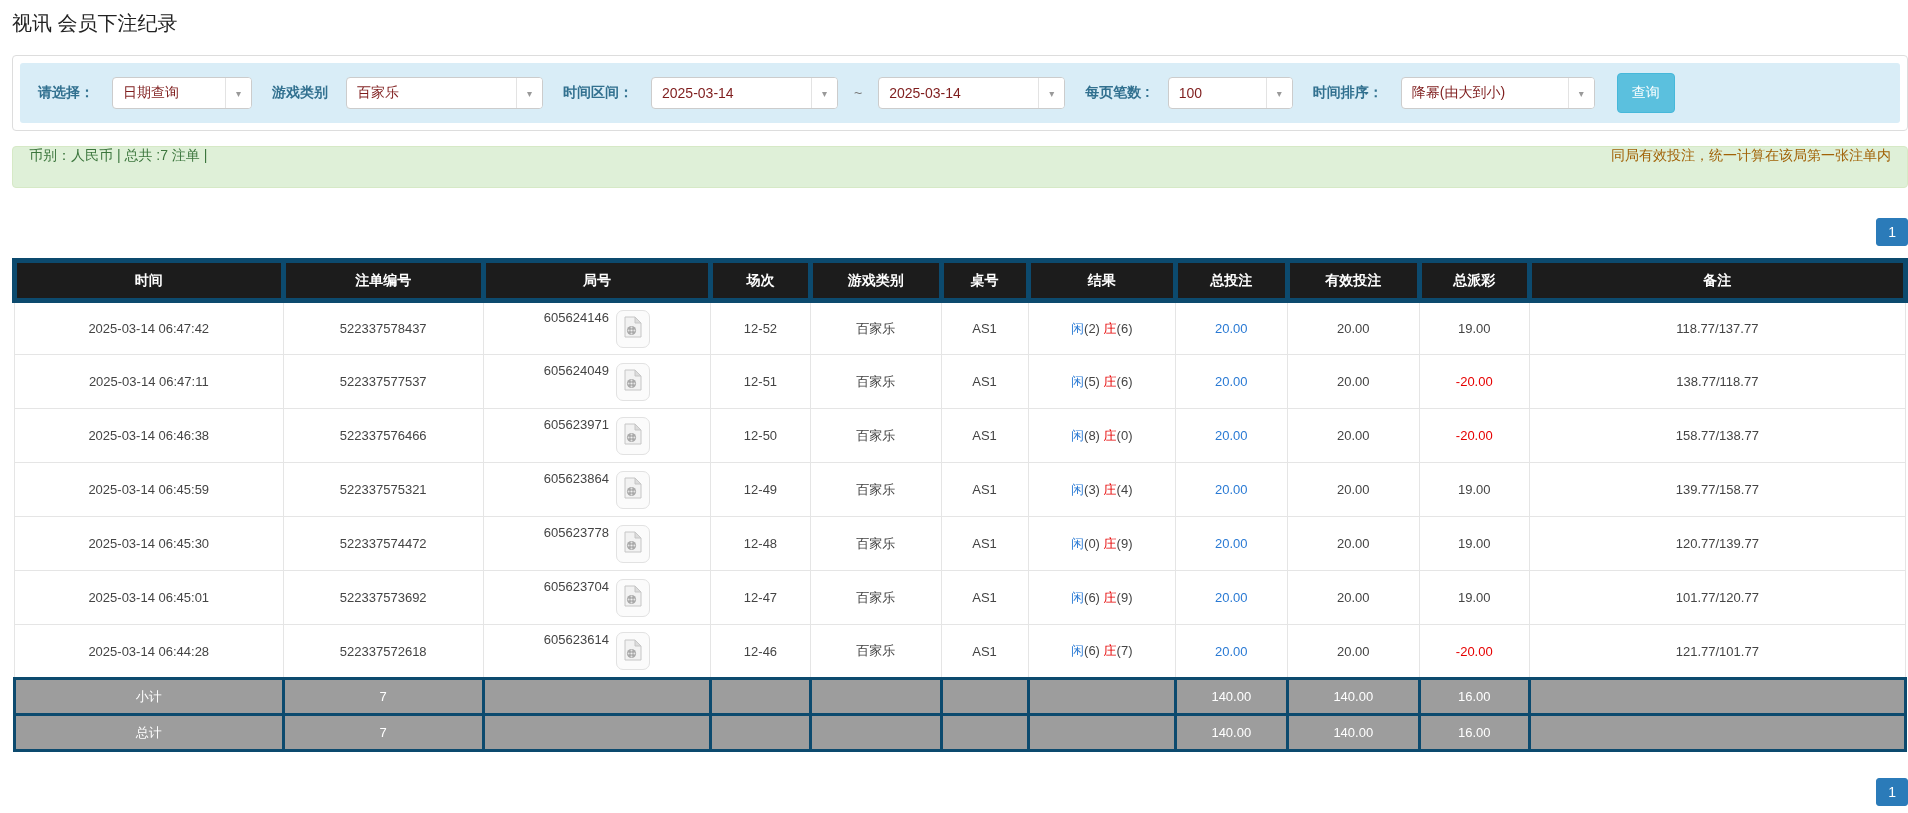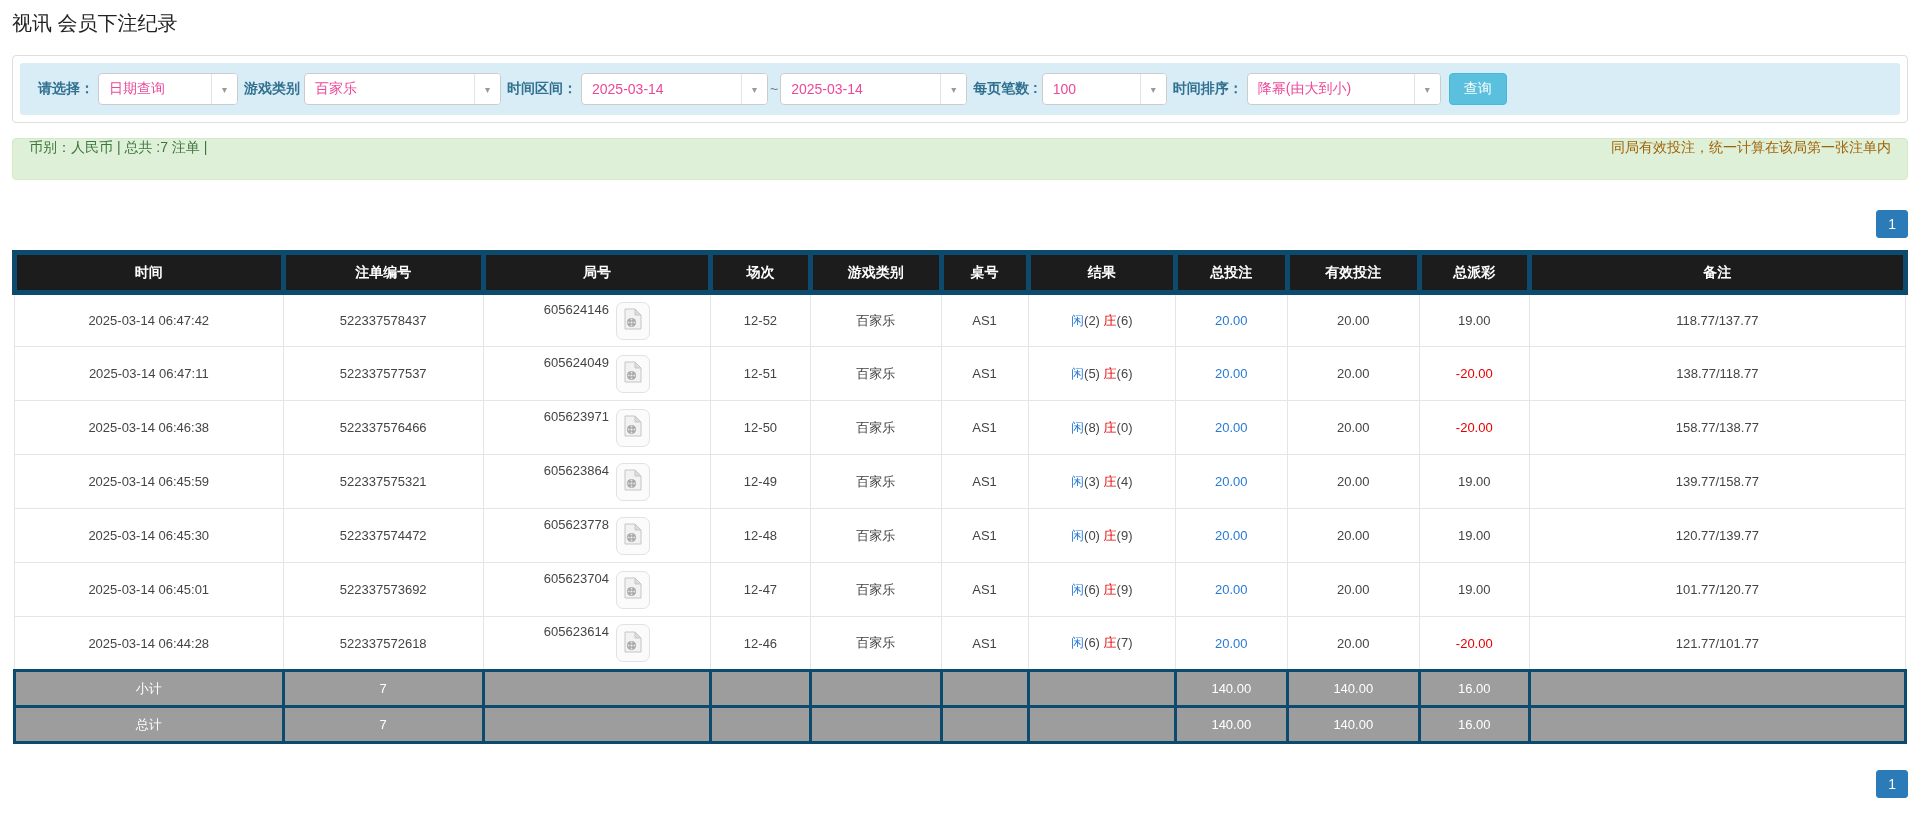--- a/index.html
+++ b/index.html
@@ -27,21 +27,21 @@
     border-radius: 4px;
     padding: 7px;
     background: #fff;
   }
   .filter-bar {
     background: #d9edf7;
     border-radius: 3px;
     padding: 10px 12px;
     display: flex;
     align-items: center;
-    gap: 0;
+    gap: 14px;
     white-space: nowrap;
   }
   .flabel {
     font-weight: bold;
     color: #31708f;
     font-size: 14px;
     margin: 0 4px 0 6px;
   }
   .combo {
     height: 32px;
@@ -52,40 +52,40 @@
     align-items: stretch;
     cursor: pointer;
     overflow: hidden;
   }
   .combo-text {
     flex: 1;
     display: flex;
     align-items: center;
     padding-left: 10px;
     font-size: 14px;
-    color: #ec4899;
+    color: #7f1d1d;
   }
   .combo-caret {
     width: 26px;
     display: flex;
     align-items: center;
     justify-content: center;
     border-left: 1px solid #e3e3e3;
     color: #999;
     font-size: 10px;
     background: #fff;
   }
   .w-query { width: 140px; }
   .w-game  { width: 197px; }
   .w-date  { width: 187px; }
   .w-size  { width: 125px; }
   .w-sort  { width: 194px; }
   .tilde { color: #777; font-size: 14px; margin: 0 2px; }
   .btn-search {
-    height: 32px;
+    height: 40px;
     padding: 0 14px;
     margin-left: 8px;
     background: #5bc0de;
     border: 1px solid #46b8da;
     border-radius: 4px;
     color: #fff;
     font-size: 14px;
     cursor: pointer;
     font-family: inherit;
   }

